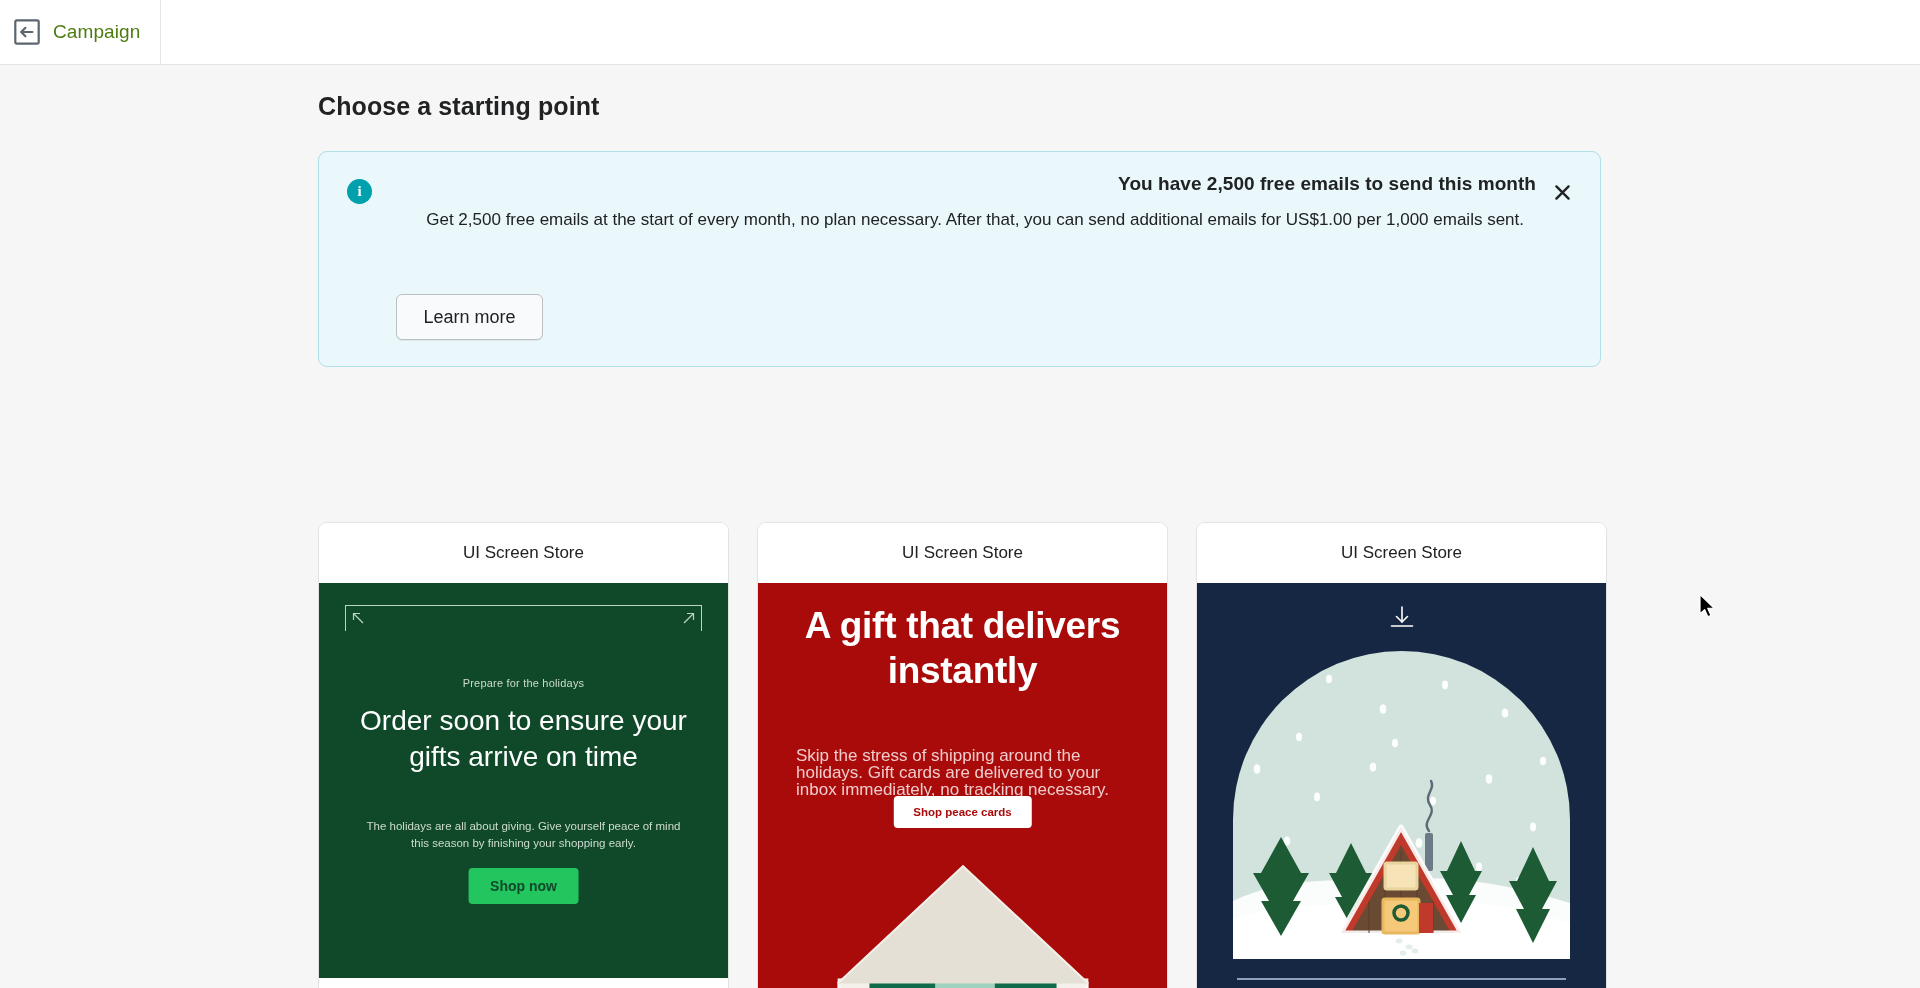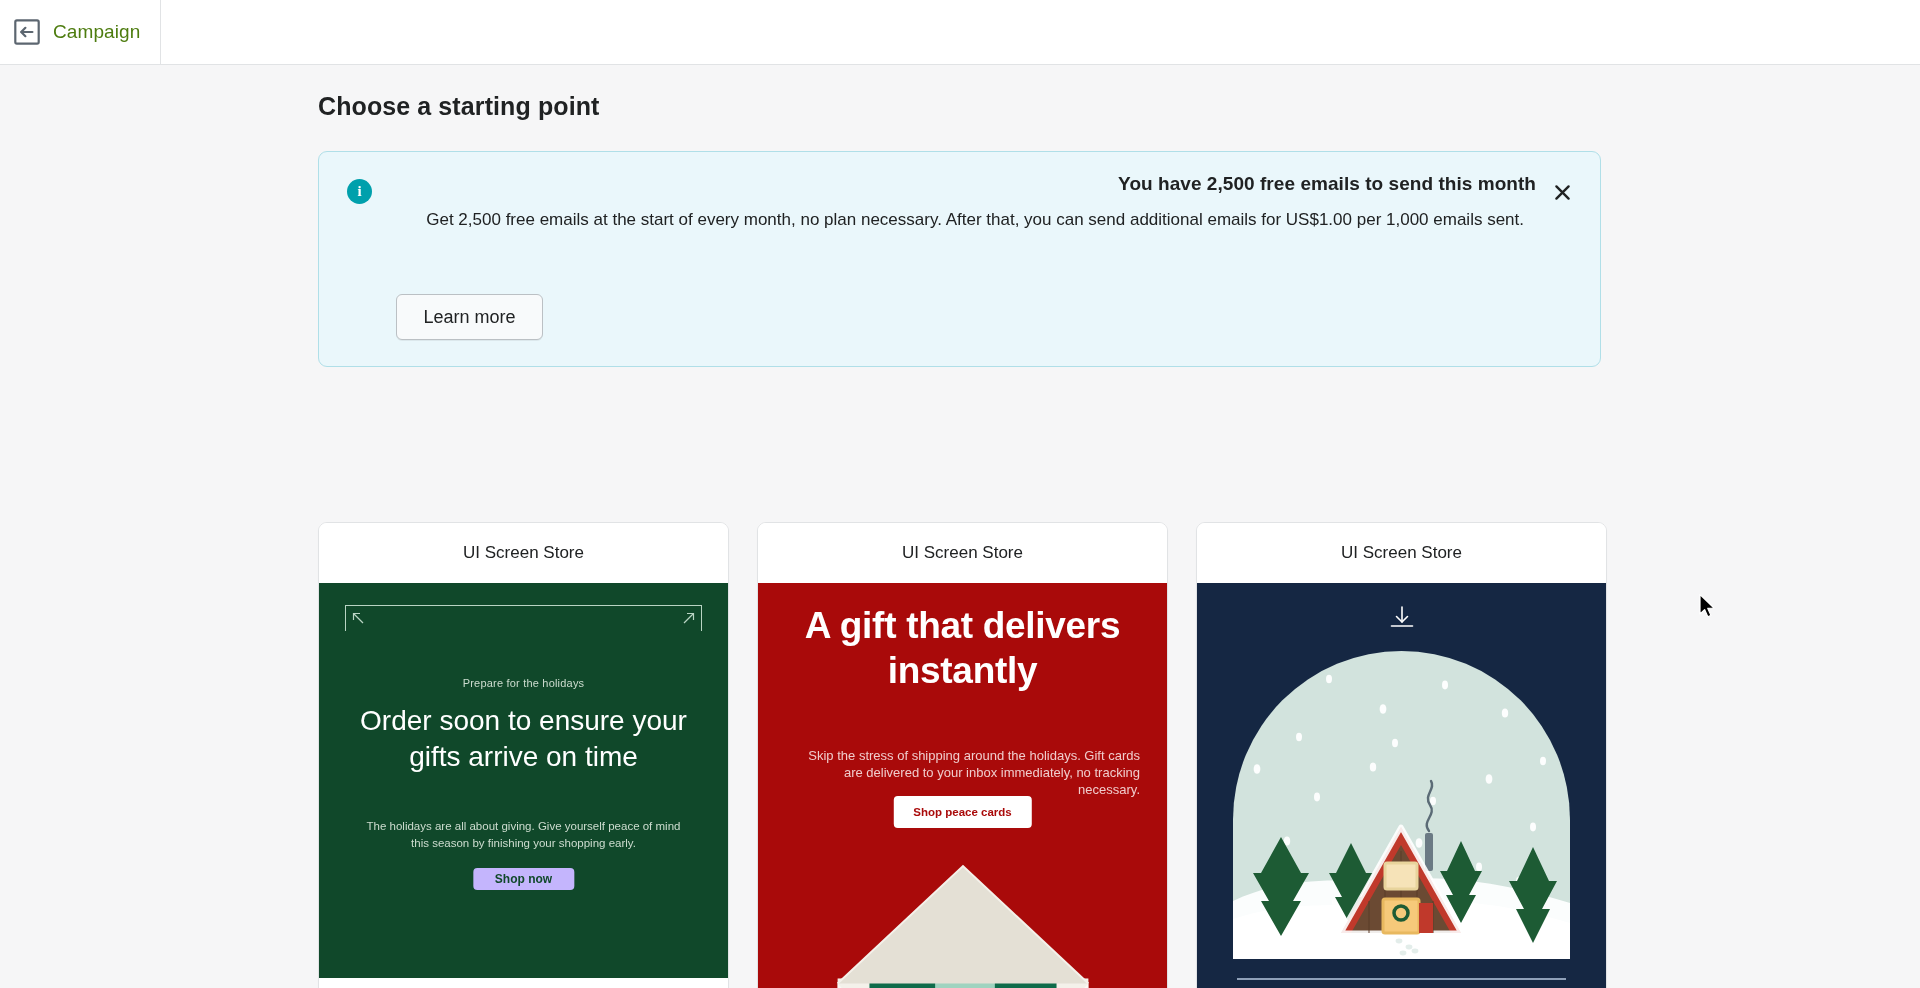--- a/index.html
+++ b/index.html
@@ -152,40 +152,40 @@
   .c1-head {
     position:absolute; top: 120px; left: 40px; right: 40px;
     text-align:center; color: #ffffff; font-size: 28px; line-height: 36px;
   }
   .c1-sub {
     position:absolute; top: 235px; left: 40px; right: 40px;
     text-align:center; color: #cddccf; font-size: 11.5px; line-height: 17px;
   }
   .c1-btn {
     position:absolute; top: 285px; left: 50%; transform: translateX(-50%);
-    background: #c4b5fd; color: #10482a;
-    font-size: 12px; font-weight: 700;
-    padding: 4px 22px; border: 0; border-radius: 4px; cursor: pointer;
+    background: #22c55e; color: #10482a;
+    font-size: 14px; font-weight: 700;
+    padding: 10px 22px; border: 0; border-radius: 4px; cursor: pointer;
     font-family: "Liberation Sans", sans-serif;
   }
   .c1-footer {
     position:absolute; left: 0; bottom: 0; width: 100%; height: 85px;
     background: #ffffff; display:flex; align-items:center; justify-content:center;
   }
 
   
   .c2 { background: #a90a0a; width:100%; height:100%; position:relative; }
   .c2-head {
     position:absolute; top: 20px; left: 30px; right: 30px; text-align:center;
     color:#ffffff; font-size: 37px; line-height: 45px; font-weight: 700;
     letter-spacing: -.3px;
   }
   .c2-sub {
-    position:absolute; top: 164px; left: 38px; right: 27px; text-align:right;
-    color:#f0cccc; font-size: 13px; line-height: 17px;
+    position:absolute; top: 164px; left: 38px; right: 34px; text-align:left;
+    color:#f0cccc; font-size: 17px; line-height: 17px;
   }
   .c2-btn {
     position:absolute; top: 213px; left: 50%; transform: translateX(-50%);
     background:#ffffff; color:#a90a0a; font-size: 11.5px; font-weight:700;
     padding: 10px 20px; border:0; border-radius:4px; cursor:pointer;
     font-family: "Liberation Sans", sans-serif;
   }
   .envelope { position:absolute; left: 0; bottom: -10px; width: 100%; height: 230px; }
 
   

